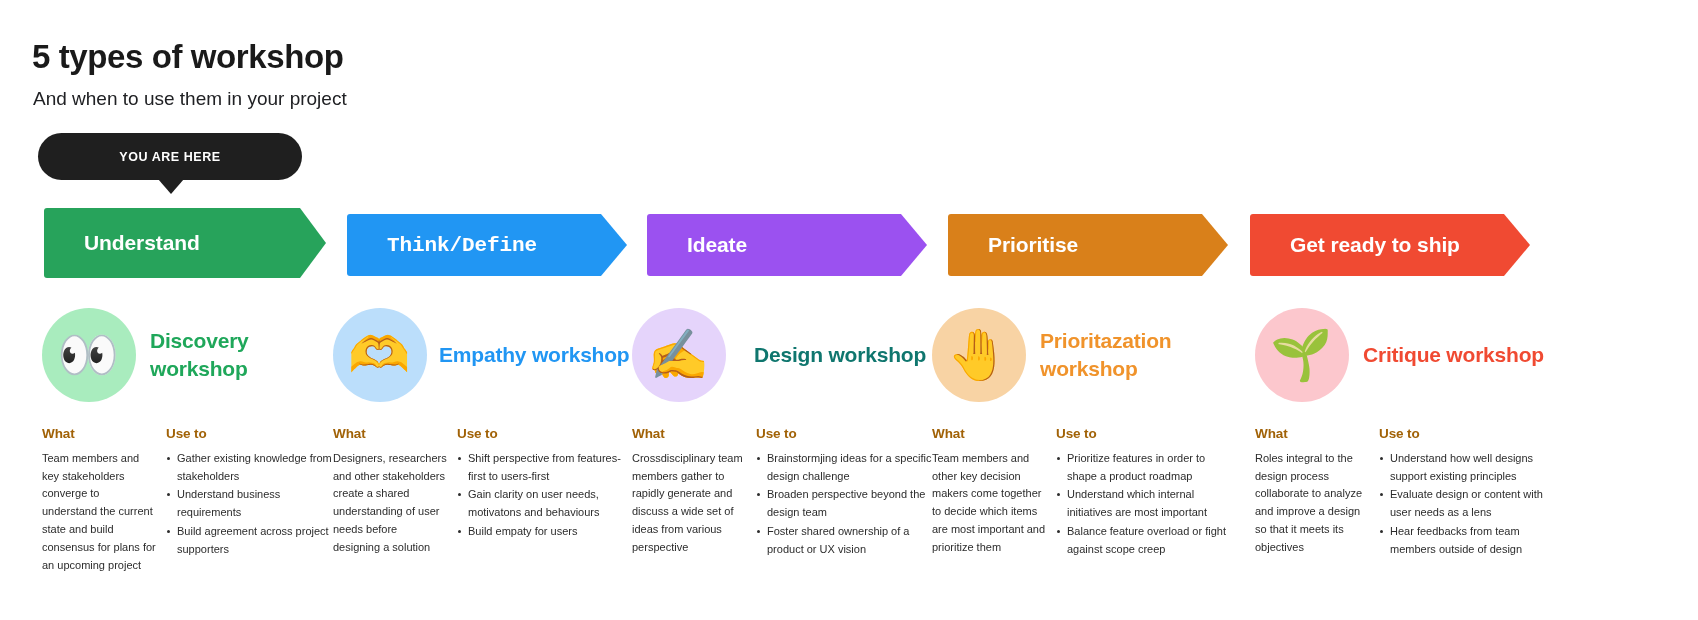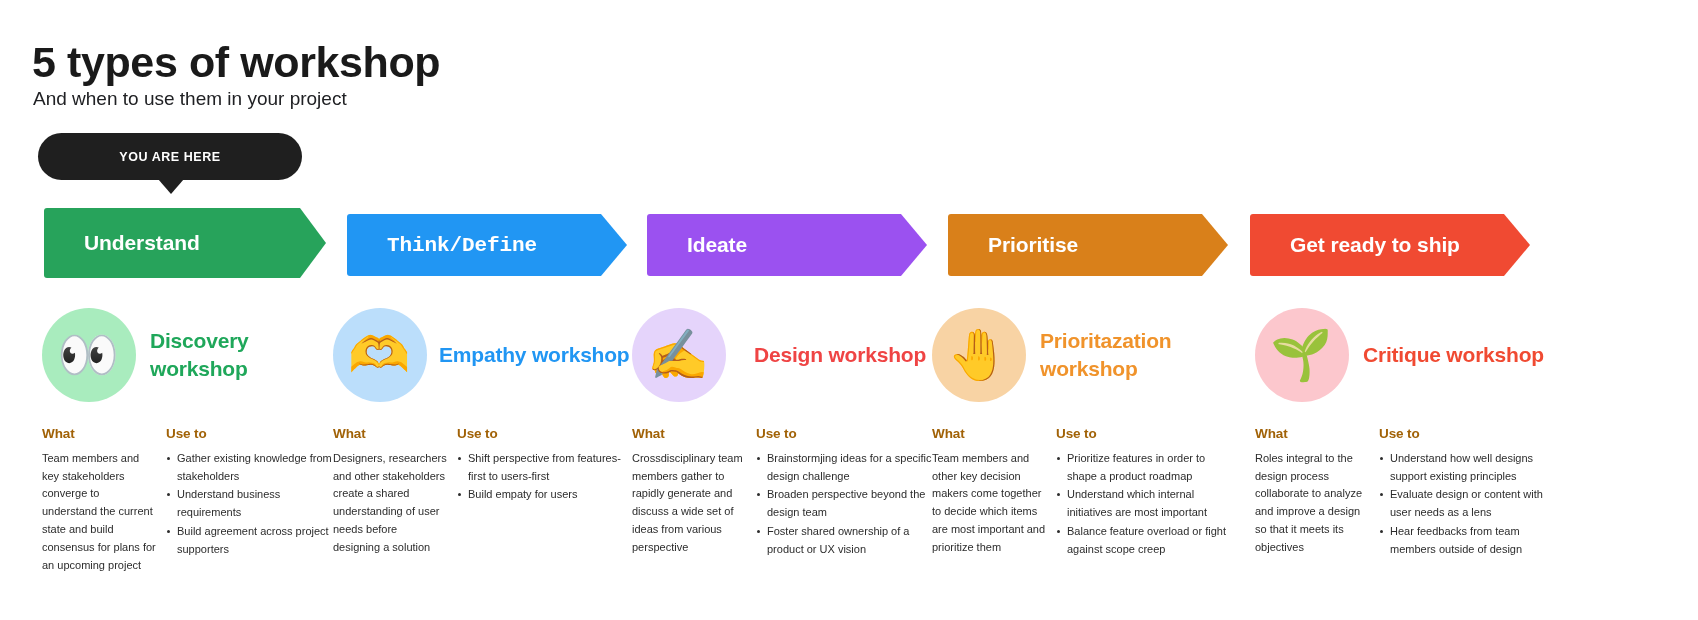--- a/index.html
+++ b/index.html
@@ -10,21 +10,21 @@
     font-family: "Liberation Sans", sans-serif;
     -webkit-font-smoothing: antialiased;
     overflow: hidden;
   }
   .page { position: relative; width: 1698px; height: 620px; background: #fff; }
 
   
   .title {
     position: absolute;
     left: 32px; top: 38px;
-    font-size: 43px;
+    font-size: 33px;
     font-weight: bold;
     letter-spacing: -0.4px;
     color: #1a1a1a;
   }
   .subtitle {
     position: absolute;
     left: 33px; top: 88px;
     font-size: 19px;
     font-weight: 400;
     color: #202124;
@@ -198,29 +198,30 @@
         </div>
         <div class="card-body">
           <div class="col-what">
             <div class="col-heading">What</div>
             <p>Designers, researchers and other stakeholders create a shared understanding of user needs before designing a solution</p>
           </div>
           <div class="col-use">
             <div class="col-heading">Use to</div>
             <ul>
               <li>Shift perspective from features-first to users-first</li>
+              <li>Gain clarity on user needs, motivatons and behaviours</li>
               <li>Build empaty for users</li>
             </ul>
           </div>
         </div>
       </div>
       <div class="card c2">
         <div class="card-head">
           <div class="icon-circle" style="background: rgb(229, 212, 251);">✍️</div>
-          <div class="card-title" style="color: #ef4444; margin-left: 28px;">Design workshop</div>
+          <div class="card-title" style="color: #0f766e; margin-left: 28px;">Design workshop</div>
         </div>
         <div class="card-body">
           <div class="col-what">
             <div class="col-heading">What</div>
             <p>Crossdisciplinary team members gather to rapidly generate and discuss a wide set of ideas from various perspective</p>
           </div>
           <div class="col-use">
             <div class="col-heading">Use to</div>
             <ul>
               <li>Brainstormjing ideas for a specific design challenge</li>

